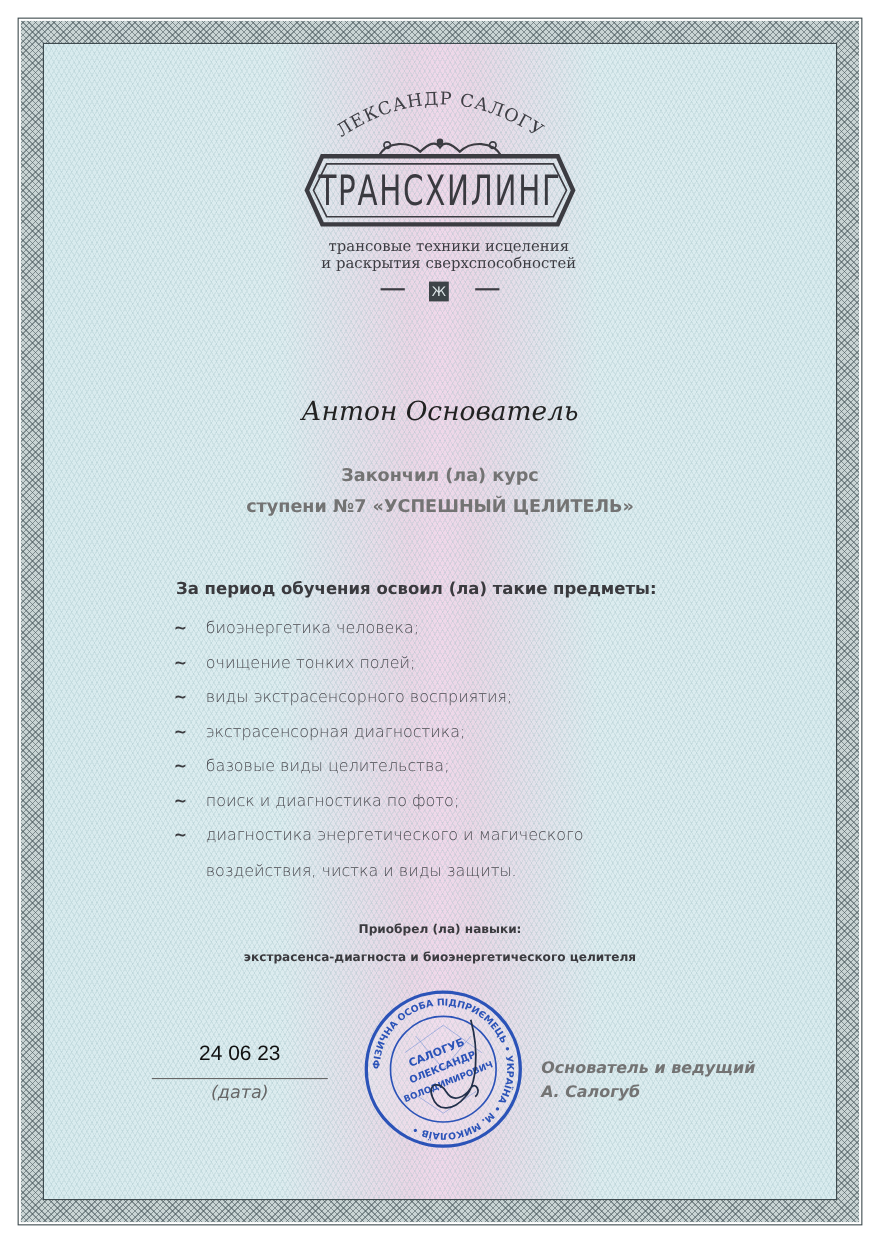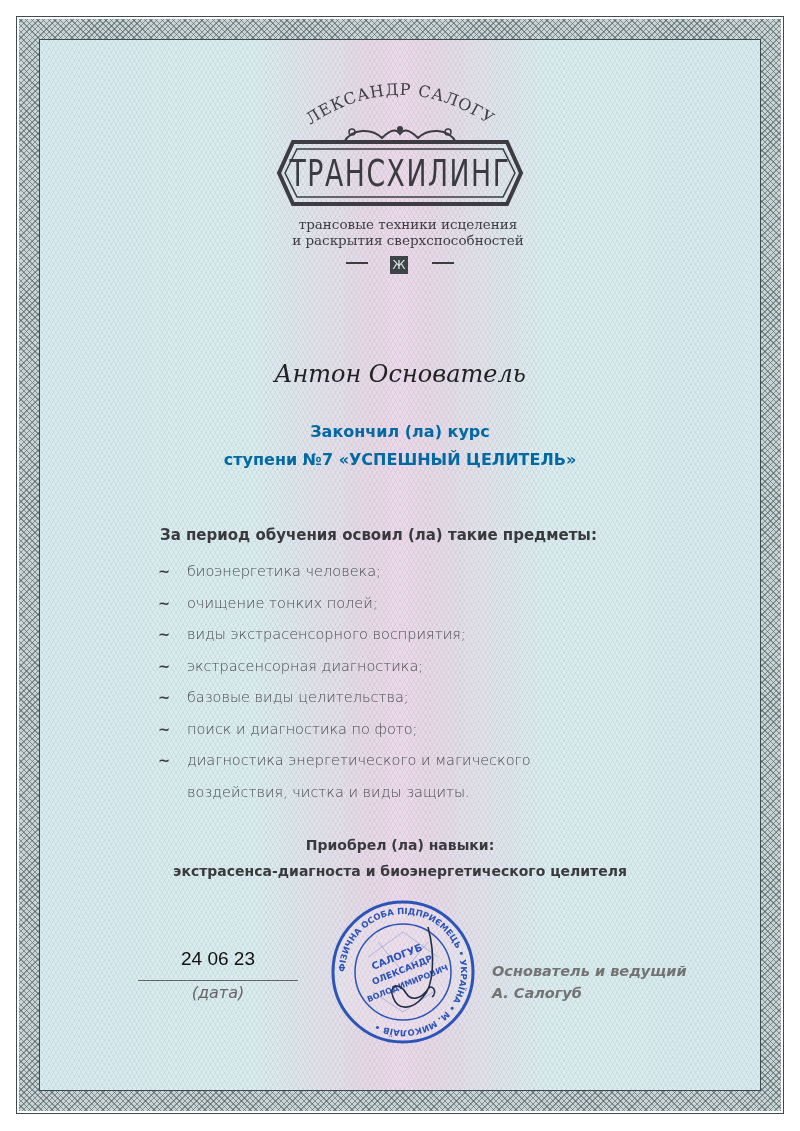--- a/index.html
+++ b/index.html
@@ -35,27 +35,27 @@
   .tagline div { margin-left:16px; }
   .divider { position:absolute; top:262px; height:1.5px; width:22px; background:#3c3c42; }
   .divider.l { left:346px; } .divider.r { left:432px; }
   .divider-mark { position:absolute; left:390px; top:256px; width:18px; height:18px; background:#3d4448;
          transform:rotate(0deg); color:#dfe8ea; font-size:12px; line-height:18px; text-align:center; }
 
   
   .name { position:absolute; left:0; right:0; top:360px; text-align:center;
          font-family:"DejaVu Serif", serif; font-style:italic; font-size:24px; color:#222; }
   .course { position:absolute; left:0; right:0; top:418px; text-align:center;
-         font-weight:bold; font-size:16px; line-height:28px; color:#0369a1; }
+         font-weight:bold; font-size:16px; line-height:28px; color:#737373; }
   .subjects-title { position:absolute; left:160px; top:526px; font-weight:bold; font-size:15px; color:#3a3a3e; }
   .subjects { position:absolute; left:158px; top:556px; list-style:none; margin:0; padding:0; }
   .subjects li { display:flex; font-size:14.5px; line-height:31.5px; color:#4a4a50; font-weight:300; }
   .subjects li .bullet { width:29px; flex:none; font-weight:bold; color:#3a3a3e; }
   .skills { position:absolute; left:0; right:0; top:832px; text-align:center;
-         font-weight:bold; font-size:14px; line-height:26px; color:#3a3a3e; }
+         font-weight:bold; font-size:11px; line-height:26px; color:#3a3a3e; }
 
   .date { position:absolute; left:138px; top:948px; width:160px; text-align:center;
          font-family:"Liberation Sans", sans-serif; font-size:19px; color:#111; }
   .date-line { position:absolute; left:138px; top:980px; width:160px; height:1px; background:#666; }
   .date-label { position:absolute; left:138px; top:983px; width:160px; text-align:center;
          font-size:16px; font-style:italic; color:#666; }
 
   .stamp { position:absolute; left:328px; top:897px; width:150px; height:150px; }
   .founder { position:absolute; left:492px; top:960px; font-weight:bold; font-style:italic;
          font-size:14.5px; line-height:22px; color:#737373; }

